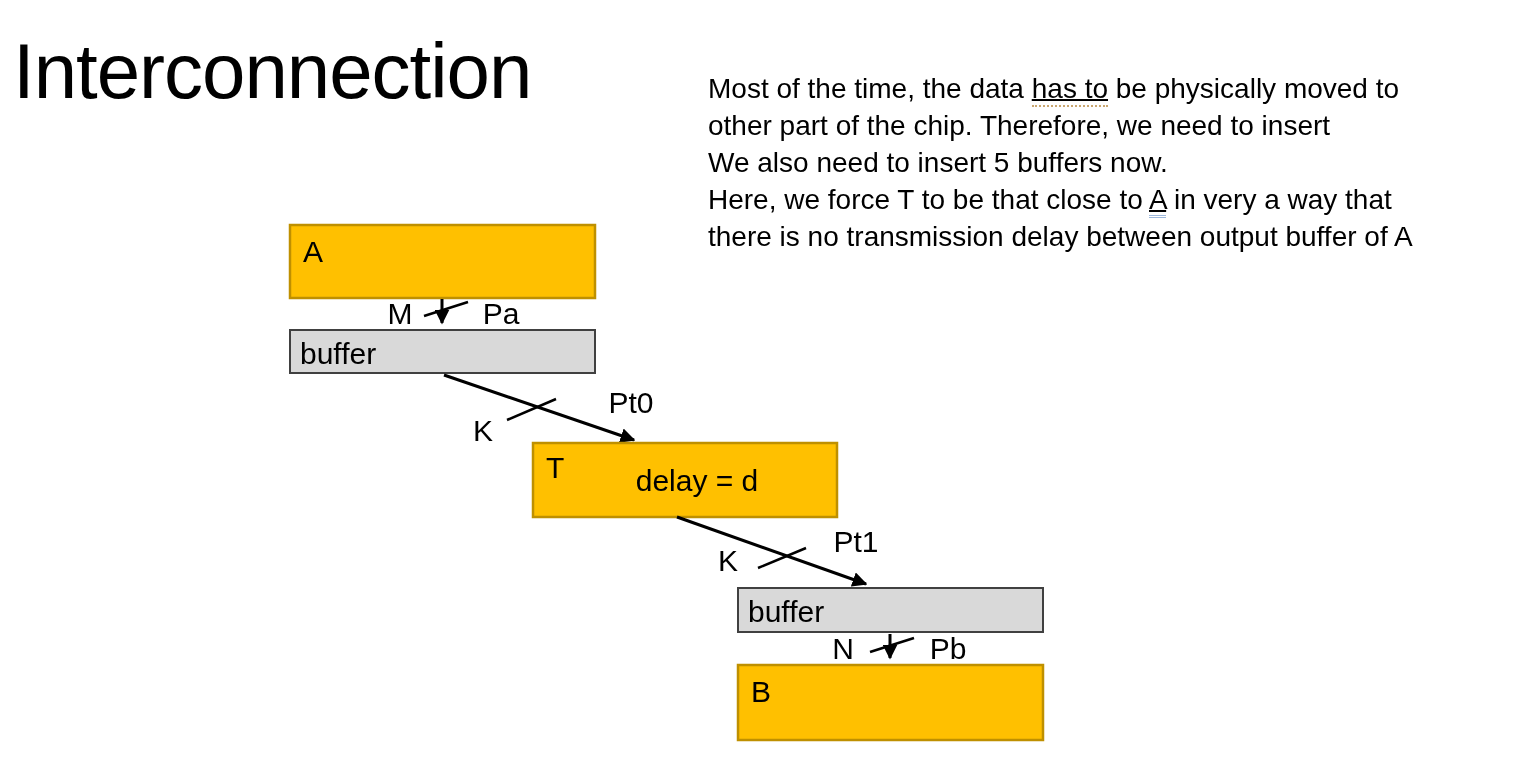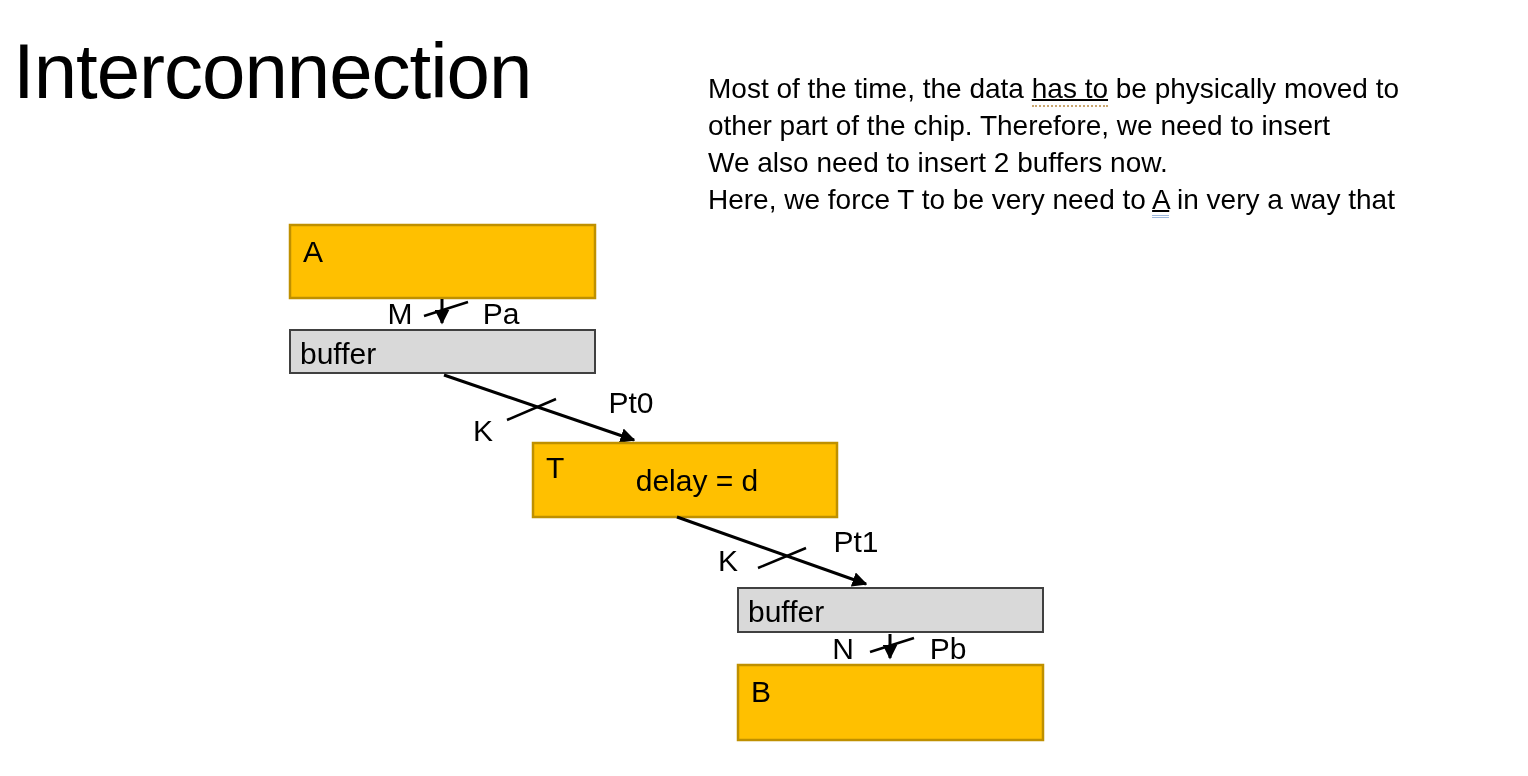--- a/index.html
+++ b/index.html
@@ -74,22 +74,23 @@
 </head>
 <body>
 
 <div class="slide">
 
   <h1 class="title">Interconnection</h1>
 
   <div class="para">
     <div class="line"><span>Most of the time, the data </span><span class="u-spell">has to</span><span> be physically moved to</span></div>
     <div class="line">other part of the chip. Therefore, we need to insert</div>
-    <div class="line">We also need to insert 2 buffers now.</div>
-    <div class="line"><span>Here, we force T to be very need to </span><span class="u-grammar">A</span><span> in very a way that</span></div>
+    <div class="line">We also need to insert 5 buffers now.</div>
+    <div class="line"><span>Here, we force T to be that close to </span><span class="u-grammar">A</span><span> in very a way that</span></div>
+    <div class="line">there is no transmission delay between output buffer of A</div>
   </div>
 
   <svg class="diagram-svg" width="1528" height="776" viewBox="0 0 1528 776" xmlns="http://www.w3.org/2000/svg">
     <defs>
       <marker id="arrowhead" viewBox="0 0 10 10" refX="9" refY="5" markerWidth="5" markerHeight="5" orient="auto-start-reverse">
         <path d="M0,0 L10,5 L0,10 z" fill="#000000"></path>
       </marker>
     </defs>
 
     <rect x="290" y="225" width="305" height="73" stroke-width="2.5" fill="#FFC000" stroke="#BF9000"></rect>

